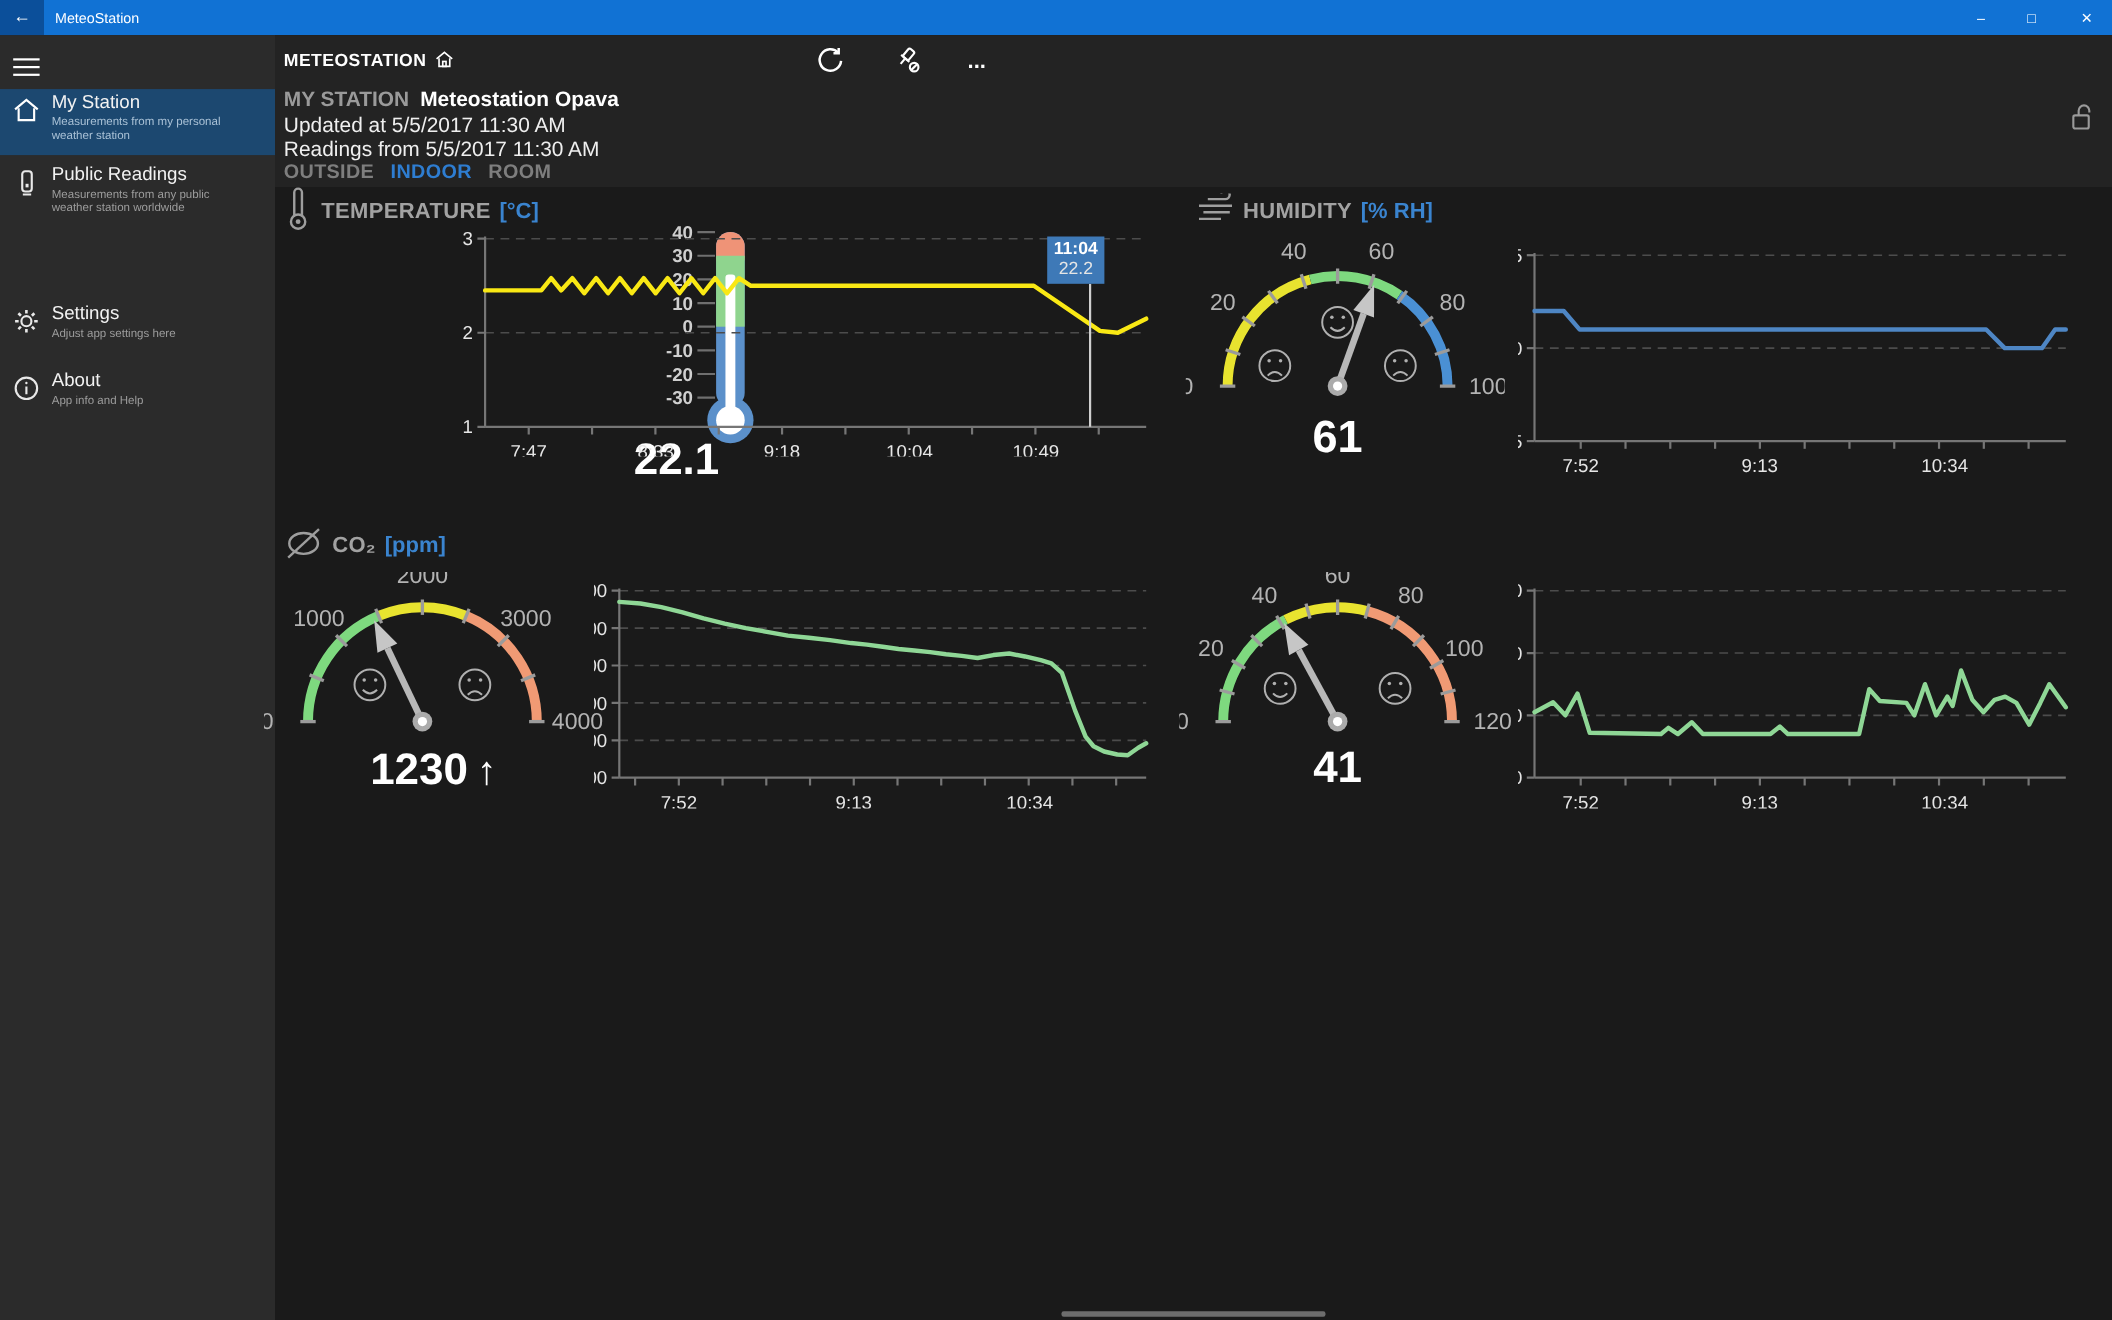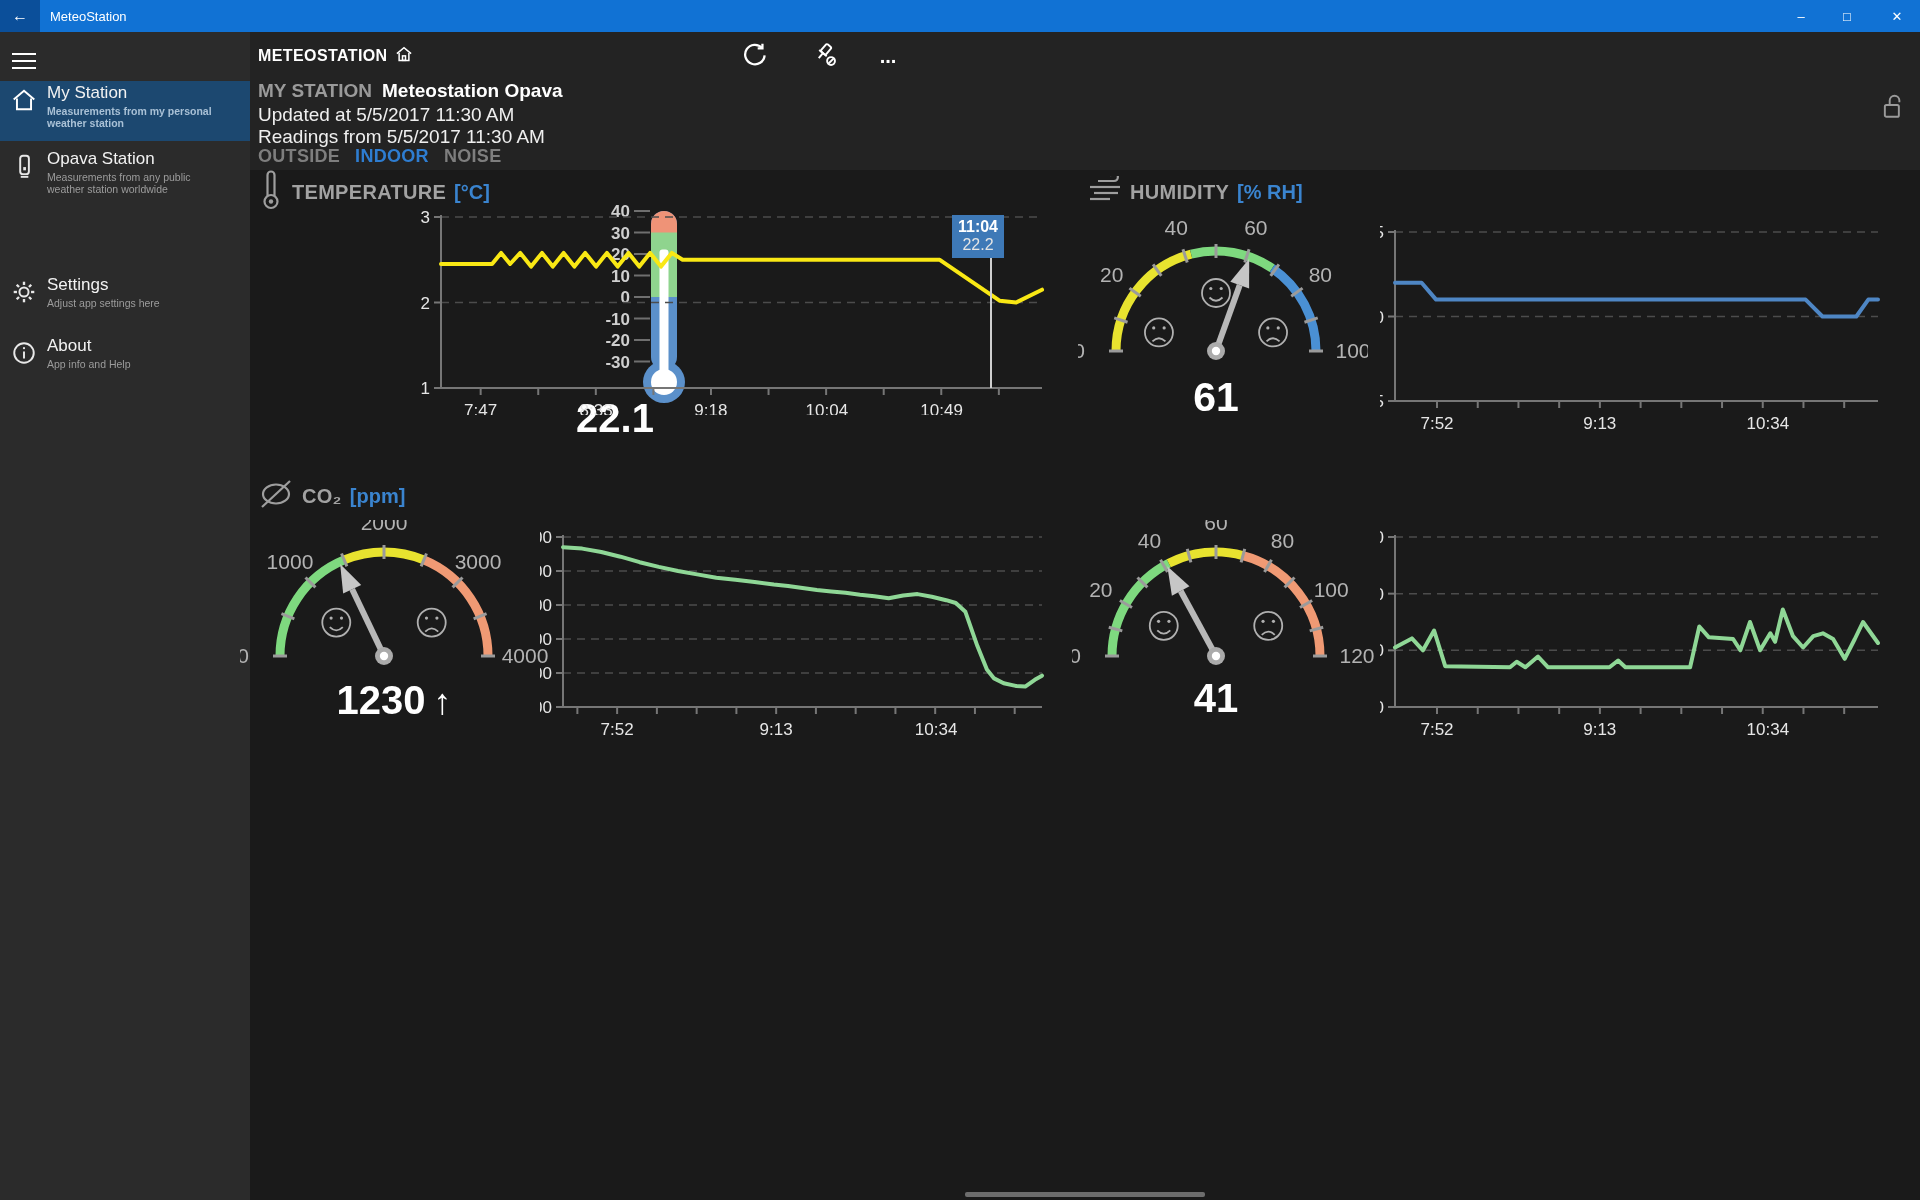--- a/index.html
+++ b/index.html
@@ -18,21 +18,21 @@
 
   
   .sidebar{position:absolute;left:0;top:32px;width:250px;height:1168px;background:#2b2b2b;}
   .hamburger{position:absolute;left:10px;top:14px;width:28px;height:24px;padding:2px;cursor:pointer;}
   .hamburger div{width:24px;height:2px;background:#fff;margin:5px 0;}
   .navitem{position:absolute;left:0;width:250px;cursor:pointer;}
   .navitem .ic{position:absolute;left:11px;top:6px;width:26px;height:26px;}
   .navitem .ttl{position:absolute;left:47px;top:2px;font-size:17px;color:#f2f2f2;}
   .navitem .dsc{position:absolute;left:47px;top:24px;width:180px;font-size:10.5px;line-height:12px;color:#9c9c9c;}
   .navitem.sel{background:#1c4870;}
-  .navitem.sel .dsc{color:#a9c1d6;font-weight:bold;}
+  .navitem.sel .dsc{color:#a9c1d6;}
 
   
   .main{position:absolute;left:250px;top:32px;width:1670px;height:1168px;background:#1a1a1a;}
   .headerblock{position:absolute;left:0;top:0;width:1670px;height:138px;background:#232323;}
   .cmdtitle{position:absolute;left:8px;top:8px;height:32px;display:flex;align-items:center;gap:7px;
             color:#fff;font-size:16px;font-weight:bold;letter-spacing:.4px;}
   .cmdbtn{position:absolute;top:8px;width:36px;height:32px;display:flex;align-items:center;
           justify-content:center;cursor:pointer;color:#fff;}
   .stationrow{position:absolute;left:8px;top:48px;font-size:19px;font-weight:bold;}
   .stationrow .lbl{color:#9a9a9a;margin-right:10px;}
@@ -97,21 +97,21 @@
     </div>
 
     <div class="navitem" style="top:115px;height:62px;">
       <span class="ic">
         <svg width="26" height="26" viewBox="0 0 24 24" fill="none" stroke="#e8e8e8" stroke-width="1.8">
             <rect x="8.5" y="2.5" width="8" height="17" rx="2.5"></rect>
             <rect x="11.3" y="13" width="2.5" height="3" fill="#e8e8e8" stroke="none"></rect>
             <path d="M9 22 h7"></path>
           </svg>
       </span>
-      <span class="ttl">Opava Station</span>
+      <span class="ttl">Public Readings</span>
       <span class="dsc">Measurements from any public weather station worldwide</span>
     </div>
 
     <div class="navitem" style="top:241px;height:50px;">
       <span class="ic">
         <svg width="26" height="26" viewBox="0 0 24 24" fill="none" stroke="#e8e8e8" stroke-width="1.8">
           <circle cx="12" cy="12" r="4.2"></circle>
           <g stroke-width="2.2">
               <path d="M12 2.5 v3"></path>
               <path d="M12 18.5 v3"></path>
@@ -180,21 +180,21 @@
 
       <div class="stationrow">
         <span class="lbl">MY STATION</span><span class="nm">Meteostation Opava</span>
       </div>
       <div class="hline" style="top:72px;">Updated at 5/5/2017 11:30 AM</div>
       <div class="hline" style="top:94px;">Readings from 5/5/2017 11:30 AM</div>
 
       <div class="tabs">
         <span class="tab">OUTSIDE</span>
         <span class="tab active">INDOOR</span>
-        <span class="tab">NOISE</span>
+        <span class="tab">ROOM</span>
       </div>
 
       <div class="lockbtn">
         <svg width="24" height="28" viewBox="0 0 22 26" fill="none" stroke="#9a9a9a" stroke-width="1.8">
           <path d="M7 12 V8 a4.5 4.5 0 0 1 9 0 v1.5"></path>
             <rect x="2.5" y="12" width="13" height="11" rx="1.5"></rect>
         </svg>
       </div>
     </div>
 

